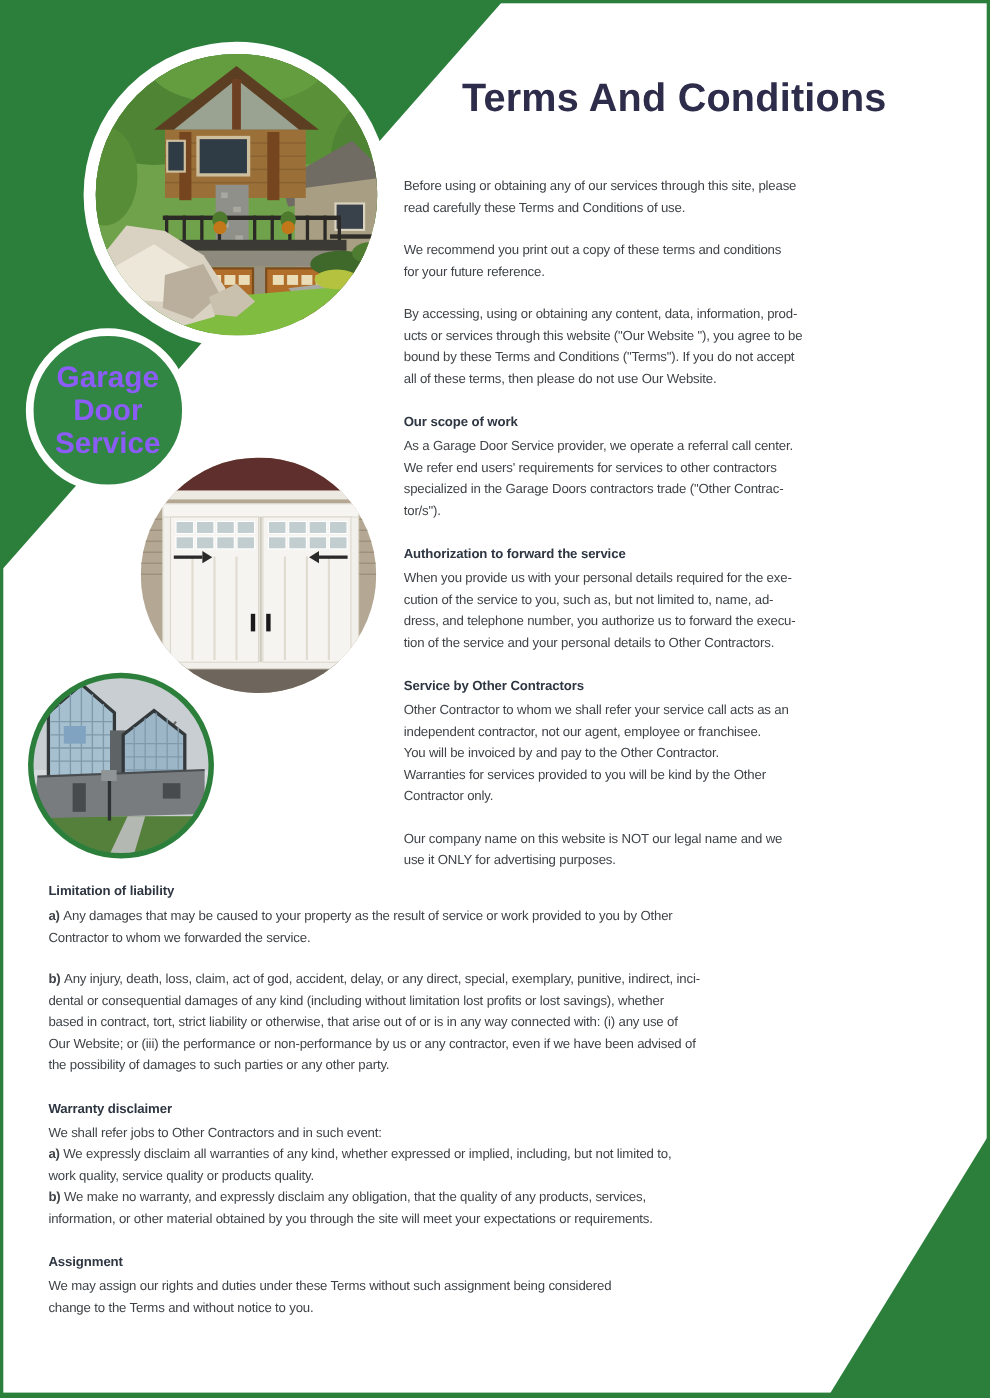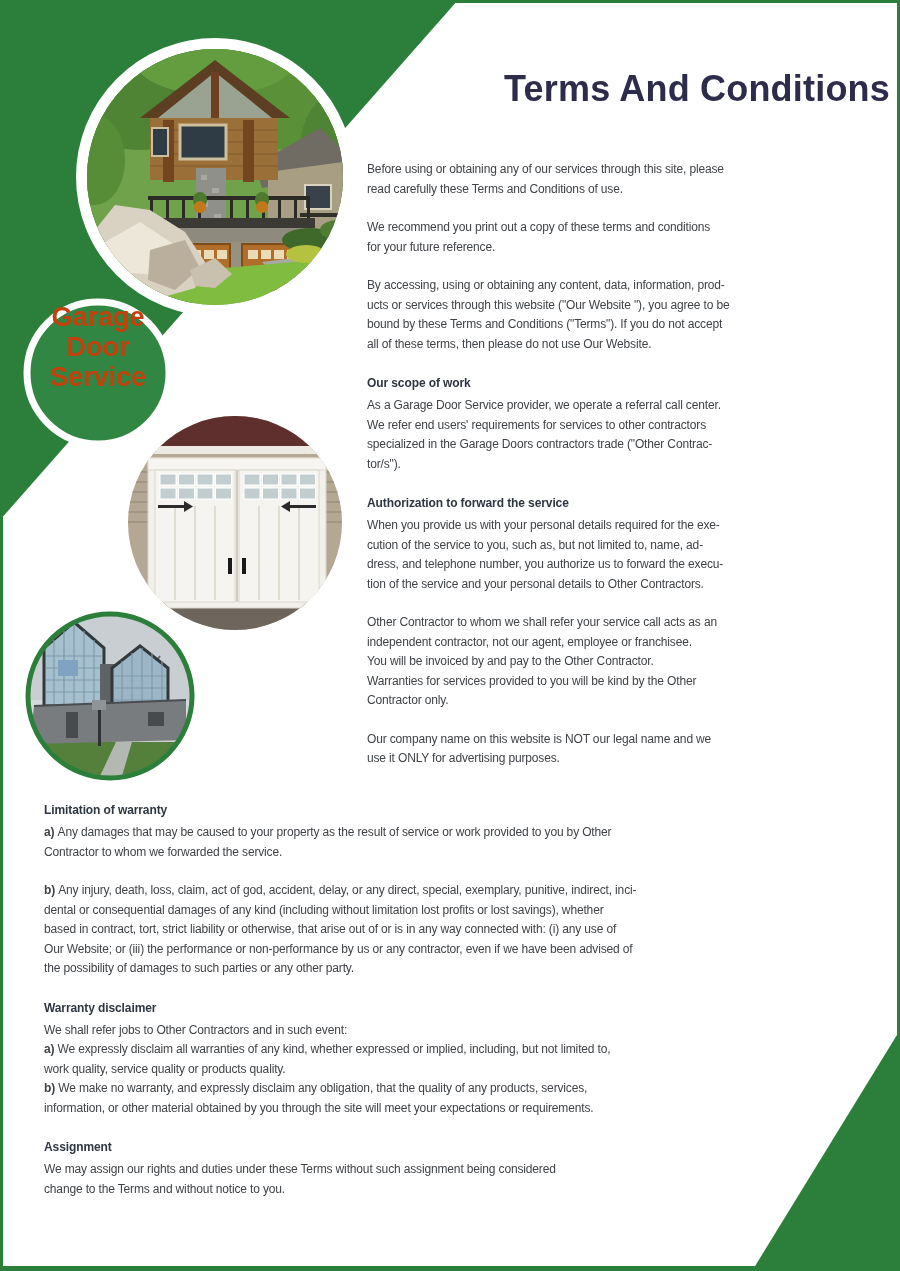--- a/index.html
+++ b/index.html
@@ -1,23 +1,23 @@
 <!DOCTYPE html>
 <html><head>
 <meta charset="utf-8">
 <style>
   html,body{margin:0;padding:0;background:#ffffff;}
   .page{position:relative;width:900px;height:1271px;background:#ffffff;overflow:hidden;
         font-family:"Liberation Sans",sans-serif;}
   .decor{position:absolute;left:0;top:0;width:900px;height:1271px;pointer-events:none;z-index:0;}
-  .title{position:absolute;left:420px;top:44px;width:470px;z-index:1;text-align:right;
+  .title{position:absolute;left:420px;top:44px;width:470px;z-index:1;text-align:left;
          font-size:36px;font-weight:700;color:#2D2C4A;letter-spacing:0.2px;}
   .badge{position:absolute;left:27px;top:302px;width:142px;height:142px;z-index:2;
-         display:flex;flex-direction:column;align-items:center;
-         font-weight:700;font-size:27px;line-height:1.12;color:#c2410c;text-align:center;}
+         display:flex;flex-direction:column;align-items:center;justify-content:center;
+         font-weight:700;font-size:27px;line-height:1.12;color:#8b5cf6;text-align:center;}
   .col{position:absolute;z-index:1;}
   #right-col{left:367px;top:160px;width:505px;}
   #full-col{left:44px;top:800px;width:834px;}
   .body-text{margin:0;font-size:12px;line-height:19.5px;color:#3F4347;
              white-space:pre-line;letter-spacing:-0.15px;}
   .body-text + .body-text{margin-top:19px;}
   .body-text.tight + .body-text.tight{margin-top:0;}
   .section-heading{margin:19px 0 2px 0;font-size:12px;line-height:21px;font-weight:700;
                    color:#2E3642;letter-spacing:-0.1px;}
   #full-col .section-heading:first-child{margin-top:0;}
@@ -241,31 +241,32 @@
       <h3 class="section-heading">Our scope of work</h3>
       <p class="body-text">As a Garage Door Service provider, we operate a referral call center.
 We refer end users' requirements for services to other contractors
 specialized in the Garage Doors contractors trade ("Other Contrac-
 tor/s").</p>
       <h3 class="section-heading">Authorization to forward the service</h3>
       <p class="body-text">When you provide us with your personal details required for the exe-
 cution of the service to you, such as, but not limited to, name, ad-
 dress, and telephone number, you authorize us to forward the execu-
 tion of the service and your personal details to Other Contractors.</p>
+      <h3 class="section-heading">Service by Other Contractors</h3>
       <p class="body-text">Other Contractor to whom we shall refer your service call acts as an
 independent contractor, not our agent, employee or franchisee.
 You will be invoiced by and pay to the Other Contractor.
 Warranties for services provided to you will be kind by the Other
 Contractor only.</p>
       <p class="body-text">Our company name on this website is NOT our legal name and we
 use it ONLY for advertising purposes.</p>
     </div>
 
   <div class="col" id="full-col">
-      <h3 class="section-heading">Limitation of warranty</h3>
+      <h3 class="section-heading">Limitation of liability</h3>
       <p class="body-text"><strong>a) </strong>Any damages that may be caused to your property as the result of service or work provided to you by Other
 Contractor to whom we forwarded the service.</p>
       <p class="body-text"><strong>b) </strong>Any injury, death, loss, claim, act of god, accident, delay, or any direct, special, exemplary, punitive, indirect, inci-
 dental or consequential damages of any kind (including without limitation lost profits or lost savings), whether
 based in contract, tort, strict liability or otherwise, that arise out of or is in any way connected with: (i) any use of
 Our Website; or (iii) the performance or non-performance by us or any contractor, even if we have been advised of
 the possibility of damages to such parties or any other party.</p>
       <h3 class="section-heading">Warranty disclaimer</h3>
       <p class="body-text tight">We shall refer jobs to Other Contractors and in such event:</p>
       <p class="body-text tight"><strong>a) </strong>We expressly disclaim all warranties of any kind, whether expressed or implied, including, but not limited to,

